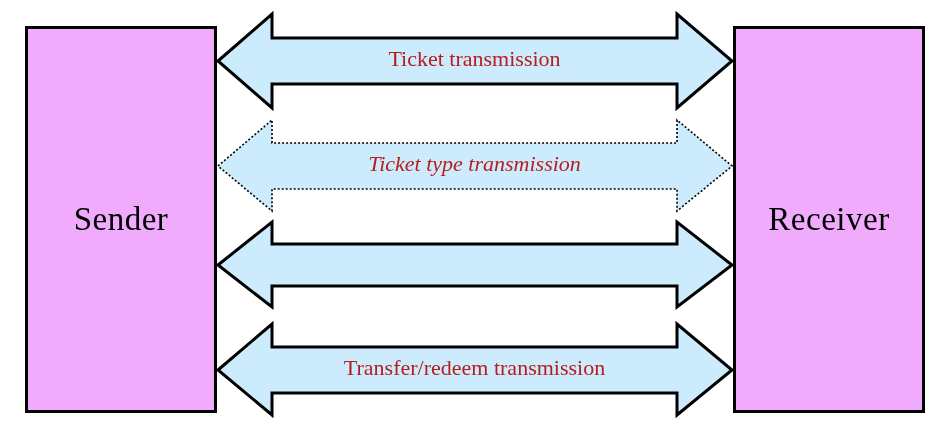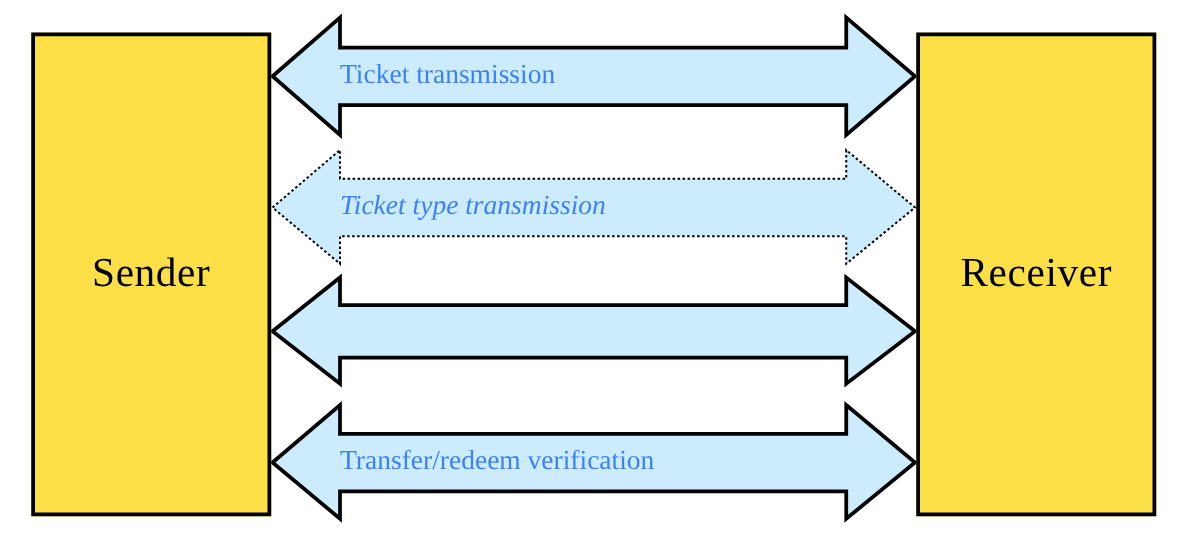--- a/index.html
+++ b/index.html
@@ -14,21 +14,21 @@
     position: relative;
     width: 948px;
     height: 434px;
     background: #ffffff;
     overflow: hidden;
   }
   .endpoint-box {
     position: absolute;
     box-sizing: border-box;
     border: 3px solid #000000;
-    background: #fde047;
+    background: #f0abfc;
     display: flex;
     align-items: center;
     justify-content: center;
   }
   .endpoint-label {
     font-family: "Liberation Serif", "DejaVu Serif", serif;
     font-size: 33px;
     color: #000000;
     line-height: 1;
     letter-spacing: 0.5px;
@@ -41,22 +41,23 @@
     left: 0;
     top: 0;
     width: 948px;
     height: 434px;
     pointer-events: none;
   }
   .arrow-row svg { display: block; }
 
   .arrow-label {
     position: absolute;
+    text-align: center;
     font-family: "Liberation Serif", "DejaVu Serif", serif;
-    color: #3b82f6;
+    color: #b91c1c;
     line-height: 1;
     white-space: nowrap;
   }
 </style>
 </head>
 <body>
 
 <div id="canvas">
 
   <div class="arrow-row">
@@ -77,21 +78,21 @@
     <svg width="948" height="434" viewBox="0 0 948 434" xmlns="http://www.w3.org/2000/svg">
       <polygon points="218,265 272,222 272,244 677,244 677,222 732,265 677,307 677,286 272,286 272,307" fill="#CCEBFC" stroke="#000000" stroke-width="3" stroke-linejoin="miter"></polygon>
     </svg>
   </div>
 
   <div class="arrow-row">
     <svg width="948" height="434" viewBox="0 0 948 434" xmlns="http://www.w3.org/2000/svg">
       <polygon points="218,370 272,324 272,347 677,347 677,324 732,370 677,415 677,393 272,393 272,415" fill="#CCEBFC" stroke="#000000" stroke-width="3" stroke-linejoin="miter"></polygon>
     </svg>
   </div>
-  <div class="arrow-label" style="left:272px; top:357px; width:405px; font-size:22px;">Transfer/redeem verification</div>
+  <div class="arrow-label" style="left:272px; top:357px; width:405px; font-size:22px;">Transfer/redeem transmission</div>
 
   <div class="endpoint-box" id="sender-box">
     <span class="endpoint-label">Sender</span>
   </div>
 
   <div class="endpoint-box" id="receiver-box">
     <span class="endpoint-label">Receiver</span>
   </div>
 
 </div>

